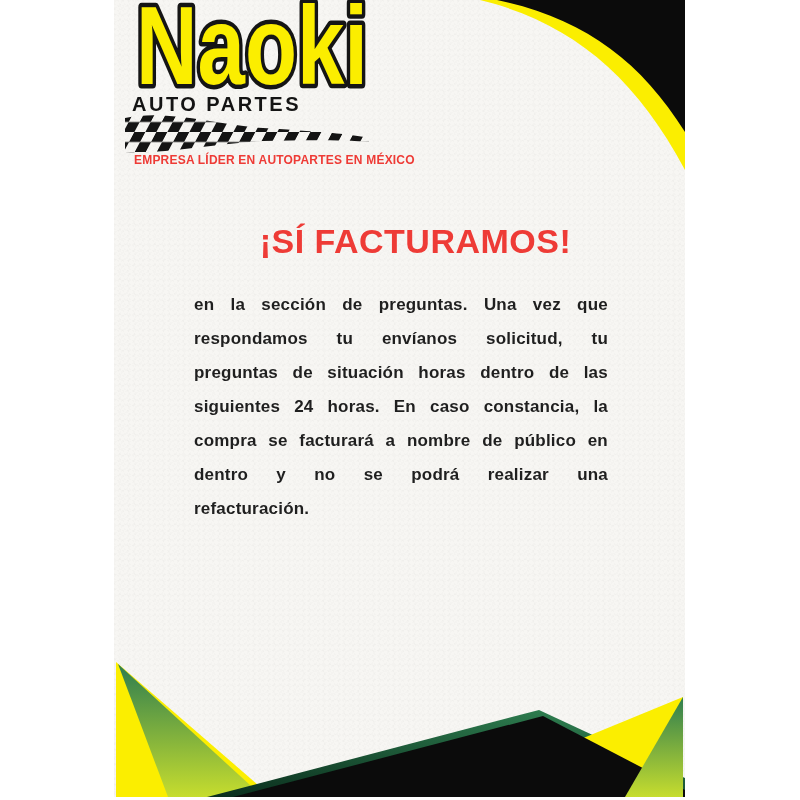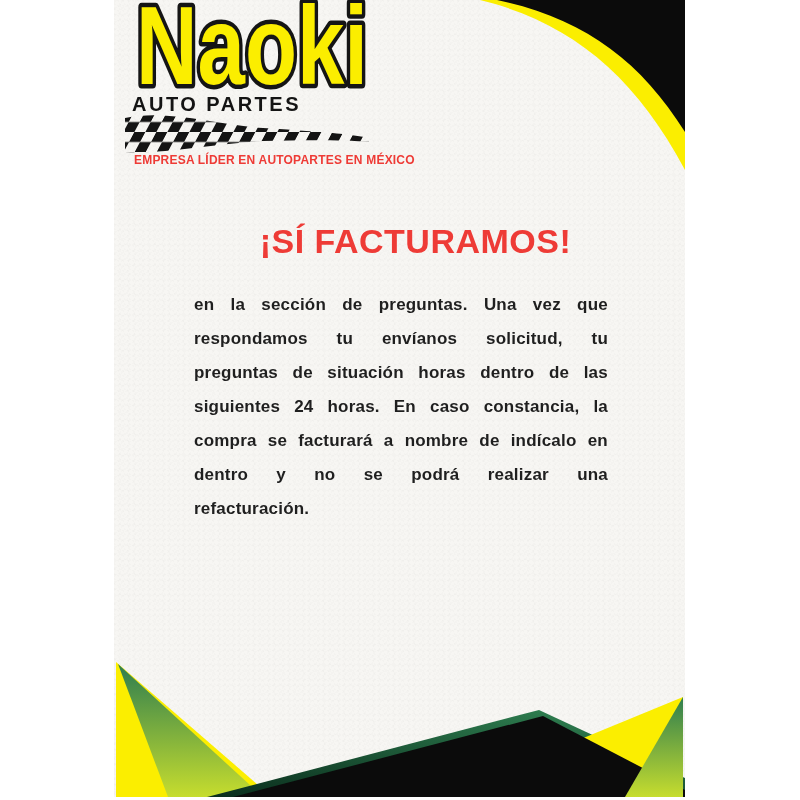--- a/index.html
+++ b/index.html
@@ -118,21 +118,21 @@
           <span>constancia,</span>
           <span>la</span>
         </div>
         <div class="bline">
           <span>compra</span>
           <span>se</span>
           <span>facturará</span>
           <span>a</span>
           <span>nombre</span>
           <span>de</span>
-          <span>indícalo</span>
+          <span>público</span>
           <span>en</span>
         </div>
         <div class="bline">
           <span>dentro</span>
           <span>y</span>
           <span>no</span>
           <span>se</span>
           <span>podrá</span>
           <span>realizar</span>
           <span>una</span>

